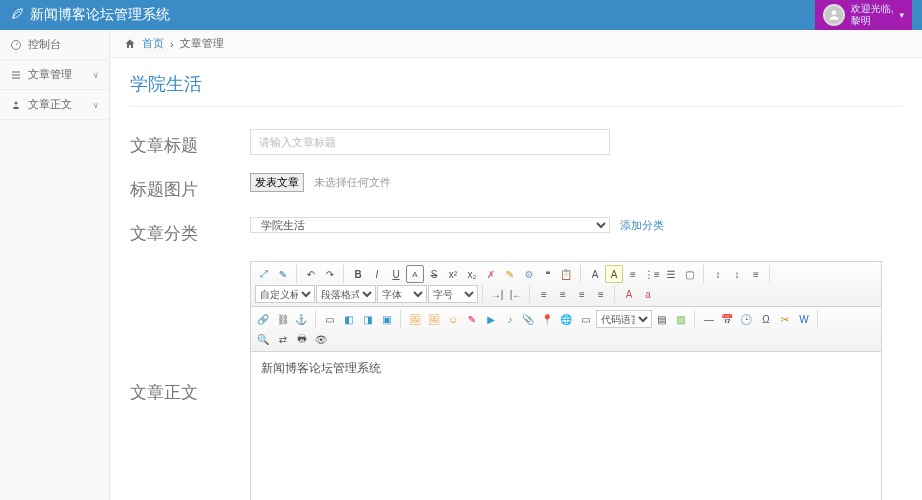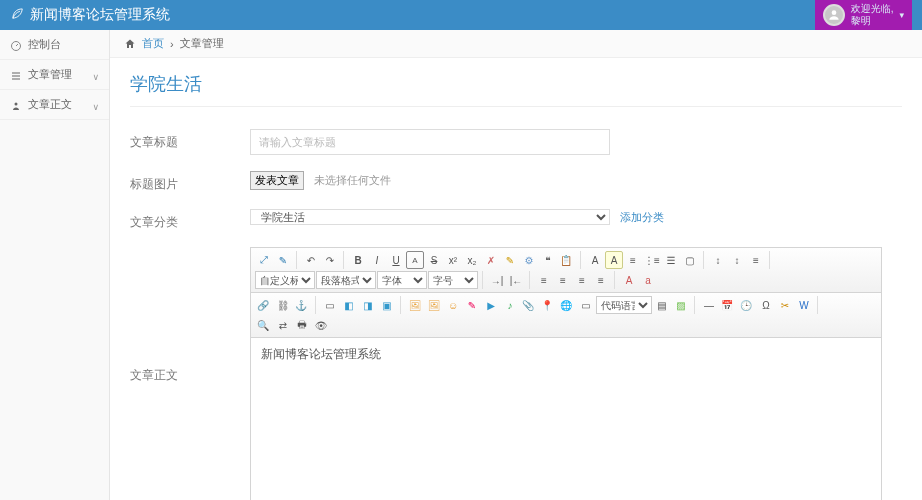--- a/index.html
+++ b/index.html
@@ -10,35 +10,35 @@
   .brand-icon { width: 14px; height: 14px; }
   .user-area { display: flex; align-items: center; gap: 6px; background: #a21caf; height: 100%; padding: 0 8px; }
   .avatar { width: 22px; height: 22px; border-radius: 50%; background: #c8c8c8; border: 2px solid #ddd; display: flex; align-items: center; justify-content: center; }
   .avatar svg { width: 14px; height: 14px; }
   .user-text { font-size: 10px; line-height: 1.2; color: #d9eaf5; }
   .caret { font-size: 9px; color: #d9eaf5; }
 
   .layout { display: flex; height: calc(100vh - 30px); }
 
   .sidebar { width: 110px; background: #f9f9f9; border-right: 1px solid #e5e5e5; }
-  .side-item { display: flex; align-items: flex-end; padding: 7px 10px; color: #666; cursor: pointer; gap: 6px; border-bottom: 1px solid #eee; }
+  .side-item { display: flex; align-items: center; padding: 7px 10px; color: #666; cursor: pointer; gap: 6px; border-bottom: 1px solid #eee; }
   .side-item .icn { width: 12px; height: 12px; flex-shrink: 0; }
   .side-item .lbl { flex: 1; font-size: 11px; }
   .side-item .chev { font-size: 9px; color: #999; }
 
   .main { flex: 1; overflow: auto; }
   .crumb { background: #fafafa; border-bottom: 1px solid #eee; padding: 6px 14px; display: flex; align-items: center; gap: 6px; color: #666; font-size: 11px; }
   .crumb a { color: #3b8cc6; text-decoration: none; }
   .crumb .home-icn { width: 12px; height: 12px; }
 
   .content { padding: 14px 20px; }
   .page-title { color: #3b8cc6; font-size: 18px; font-weight: 400; border-bottom: 1px solid #eee; padding-bottom: 10px; margin-bottom: 14px; }
 
   .form-row { display: flex; align-items: flex-start; padding: 8px 0; }
-  .form-label { width: 120px; color: #777; font-size: 12px; padding-top: 5px; }
+  .form-label { width: 120px; color: #777; font-size: 17px; padding-top: 5px; }
   .form-ctrl { flex: 1; display: flex; align-items: center; gap: 10px; }
 
   .txt-input { width: 360px; height: 26px; border: 1px solid #ddd; padding: 0 8px; font-size: 11px; color: #555; }
   .txt-input::placeholder { color: #bbb; }
 
   .file-btn { border: 1px solid #aaa; background: #efefef; font-size: 11px; padding: 1px 4px; cursor: pointer; }
   .file-hint { color: #999; font-size: 11px; }
 
   .sel { width: 360px; height: 16px; border: 1px solid #ddd; background: #fff; font-size: 11px; color: #555; padding: 0 6px; }
   .link-a { color: #3b8cc6; text-decoration: none; font-size: 11px; }

